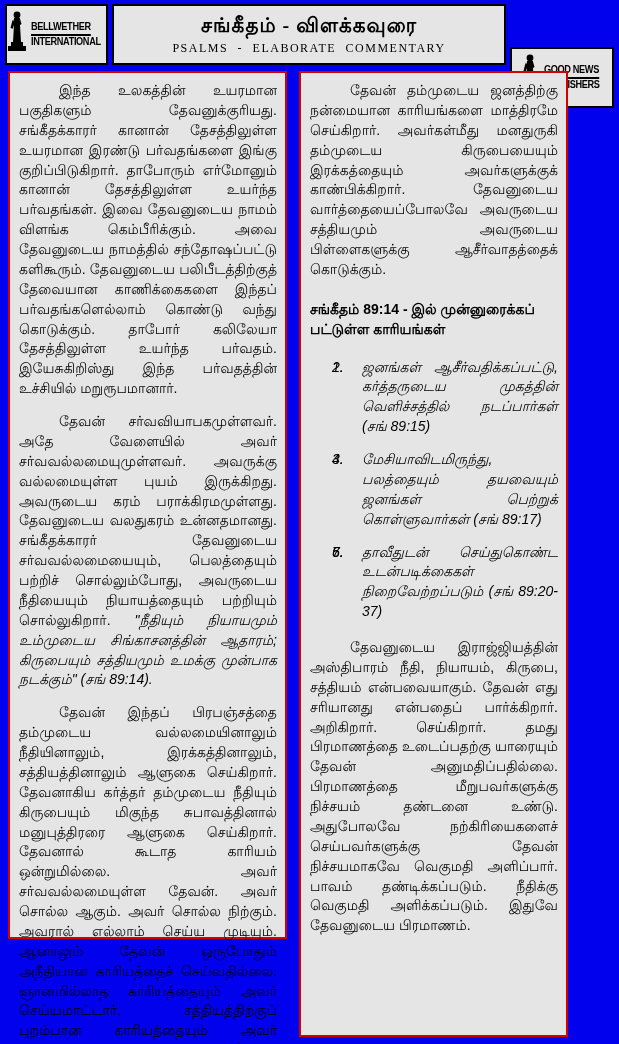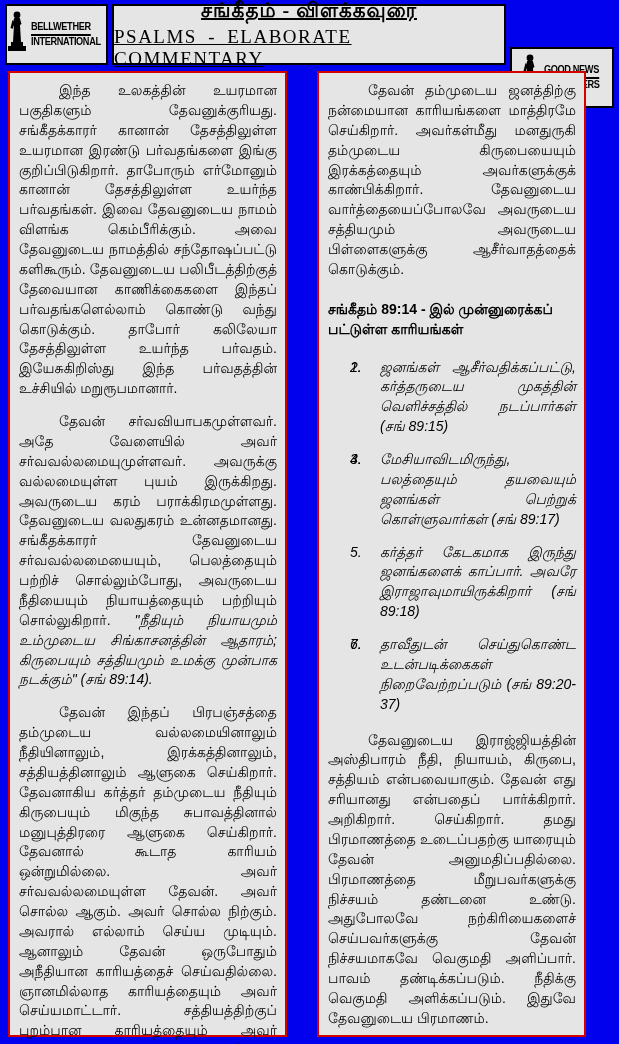--- a/index.html
+++ b/index.html
@@ -30,40 +30,39 @@
     font-size:10px;line-height:1.25;letter-spacing:-0.4px;
     transform:scaleX(0.92);transform-origin:left center;
     white-space:nowrap;
   }
   .logo-text .l1{border-bottom:2px solid #000;padding-bottom:1px;}
   .title-box{
     left:112px;top:4px;width:394px;height:61px;
     border:2px solid #000;
     display:flex;flex-direction:column;align-items:center;justify-content:center;
     gap:2px;
-    text-decoration:underline;
   }
   .title-tamil{
     font-family:"Liberation Serif",serif;
     font-weight:bold;font-size:20px;color:#000;letter-spacing:1px;
   }
   .title-english{
     font-family:"Liberation Serif",serif;
-    font-size:19px;color:#000;letter-spacing:1.5px;word-spacing:5px;
+    font-size:12px;color:#000;letter-spacing:1.5px;word-spacing:5px;
   }
   
   .column{
     border:2px solid #D40000;
     color:#000;
     font-size:14px;line-height:1.42;
     padding:8px 8px 8px 9px;
     text-align:justify;
   }
-  .col-left{left:8px;top:71px;width:279px;height:966px;}
-  .col-right{left:317px;top:71px;width:269px;height:966px;}
+  .col-left{left:8px;top:71px;width:279px;height:868px;}
+  .col-right{left:299px;top:71px;width:269px;height:966px;}
   .column p{margin:0 0 13px 0;text-indent:40px;}
   .quote{font-style:italic;}
   .section-heading{
     font-weight:bold;
     margin:20px 8px 18px 0;
     text-align:left;
   }
   .num-list{margin:0 0 16px 0;}
   .num-item{
     position:relative;
@@ -142,21 +141,20 @@
     </div>
     <div class="num-item">
       <span class="num">3.</span>
     </div>
     <div class="num-item">
       <span class="num">4.</span>
       <span>மேசியாவிடமிருந்து, பலத்தையும் தயவையும் ஜனங்கள் பெற்றுக் கொள்ளுவார்கள் (சங் 89:17)</span>
     </div>
     <div class="num-item">
       <span class="num">5.</span>
-      <span>கர்த்தர் கேடகமாக இருந்து ஜனங்களைக் காப்பார். அவரே இராஜாவுமாயிருக்கிறார் (சங் 89:18)</span>
     </div>
     <div class="num-item">
       <span class="num">6.</span>
     </div>
     <div class="num-item">
       <span class="num">7.</span>
       <span>தாவீதுடன் செய்துகொண்ட உடன்படிக்கைகள் நிறைவேற்றப்படும் (சங் 89:20-37)</span>
     </div>
   </div>
 

